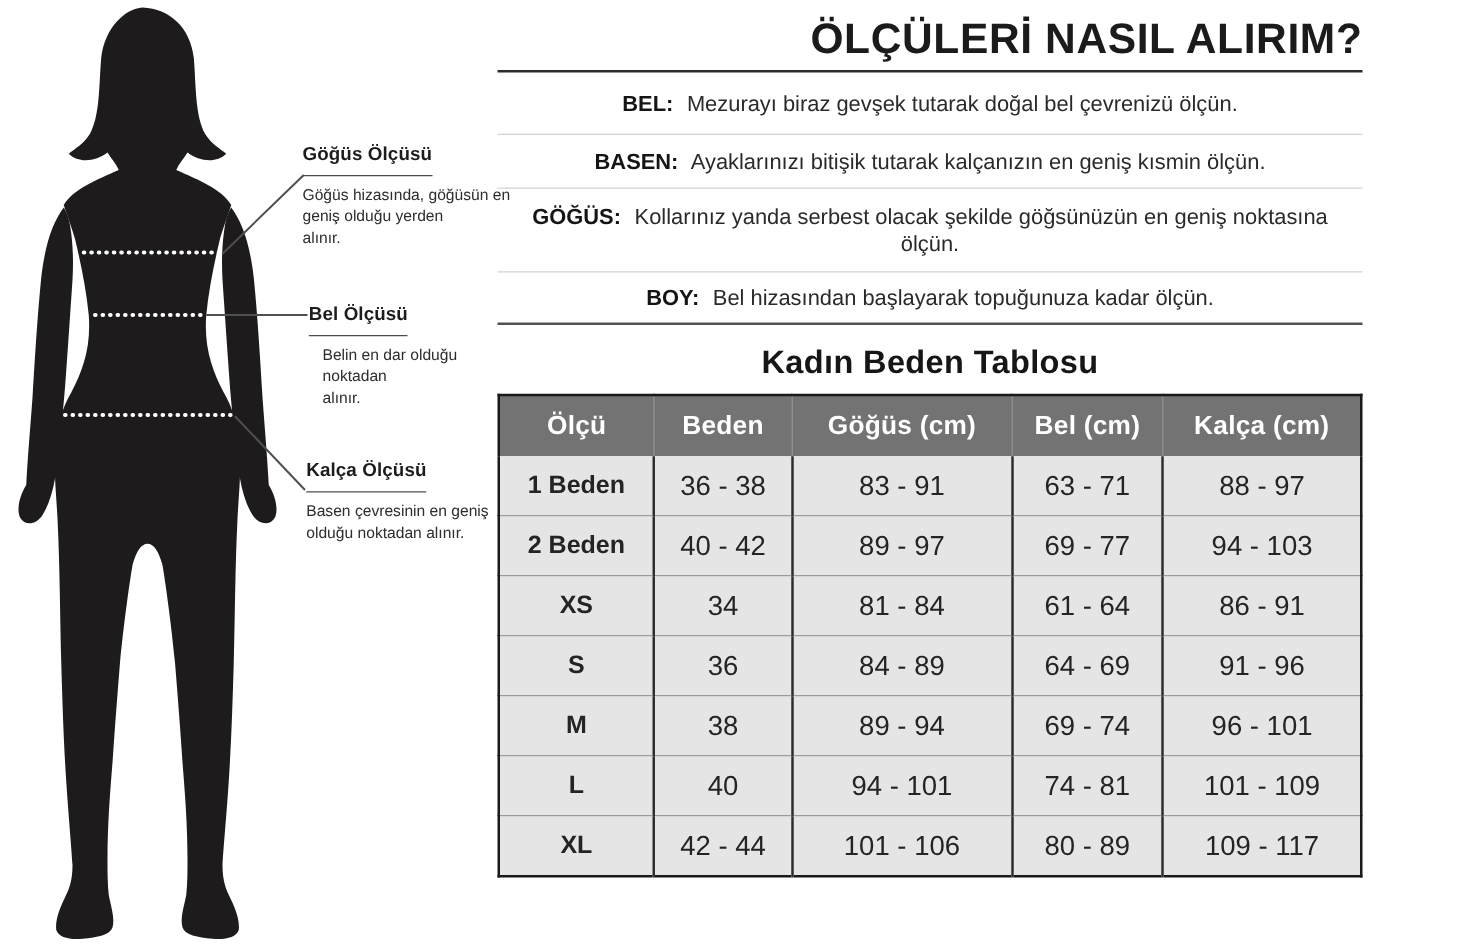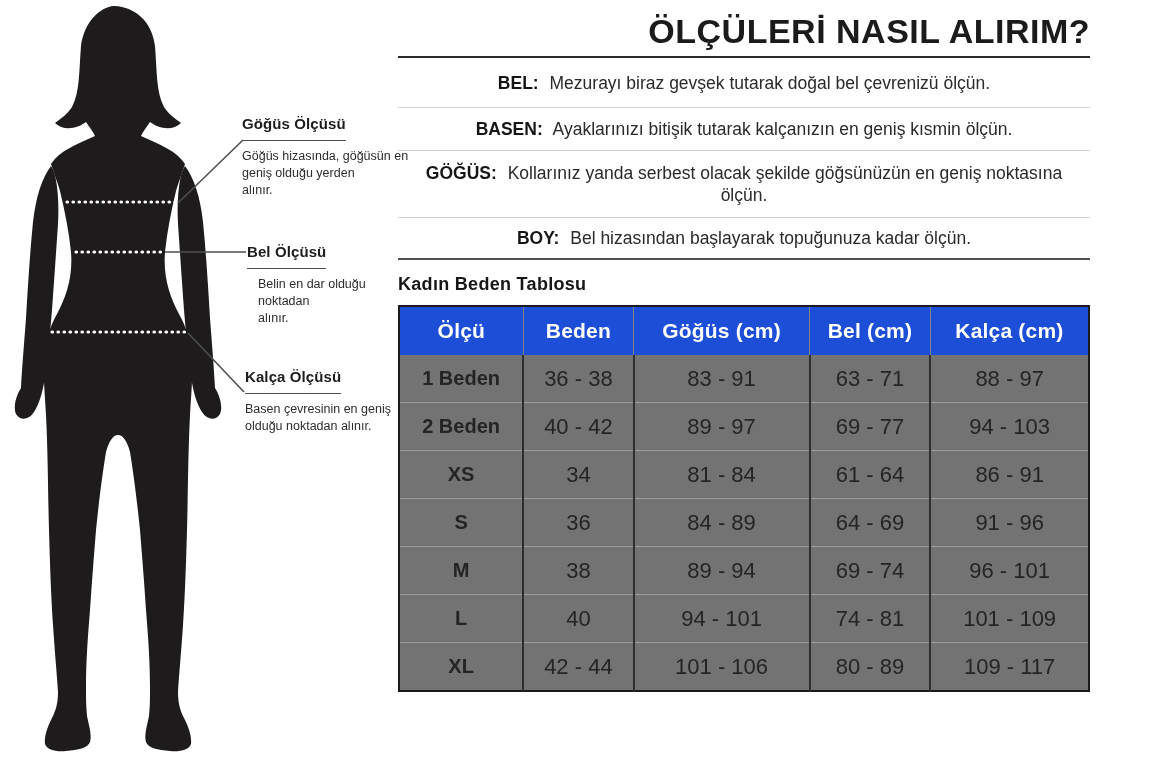--- a/index.html
+++ b/index.html
@@ -43,37 +43,37 @@
     padding:0 18px;
   }
   .instr b{color:#151515;margin-right:6px;white-space:nowrap;}
   .instr-0{height:49px;}
   .instr-1{height:42px;border-top:1px solid #d2d2d2;text-align:center;}
   .instr-2{height:40px;border-top:1px solid #d2d2d2;}
   .instr-3{height:66px;border-top:1px solid #d2d2d2;}
   .instr-3 .instr-body{display:block;}
 
   .table-title{
-    padding:14px 0 10px 0;
-    font-size:18px;font-weight:bold;color:#161616;letter-spacing:.3px;
+    padding:14px 0 10px 0;text-align:center;
+    font-size:26px;font-weight:bold;color:#161616;letter-spacing:.3px;
   }
 
   table#size-table{
     width:692px;border-collapse:collapse;table-layout:fixed;
     border:2px solid #1a1a1a;
   }
   #size-table th{
-    background:#1d4ed8;color:#ffffff;font-weight:bold;font-size:21px;
+    background:#737373;color:#ffffff;font-weight:bold;font-size:21px;
     height:46px;border-left:1px solid #848484;letter-spacing:.2px;
   }
   #size-table th:first-child{border-left:none;}
   #size-table td{
     height:45px;text-align:center;font-size:22px;color:#242424;
     border-left:2px solid #2e2e2e;border-top:1px solid #9c9c9c;
-    background:#737373;
+    background:#e5e5e5;
   }
   #size-table td:first-child{border-left:none;font-weight:bold;font-size:20px;}
   #size-table tr:first-child td{border-top:none;}
   col.c0{width:18%;} col.c1{width:16%;} col.c2{width:25.5%;}
   col.c3{width:17.5%;} col.c4{width:23%;}
 </style>
 </head>
 <body>
 
 <div id="page">

